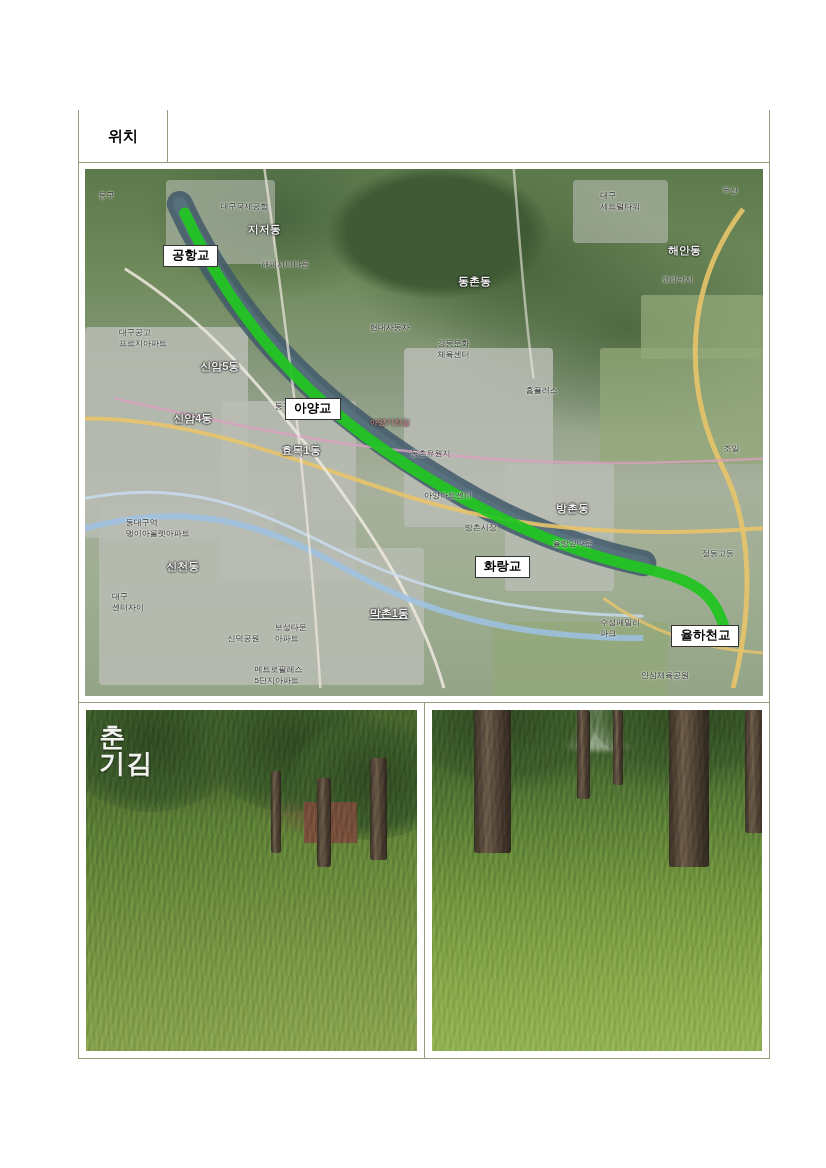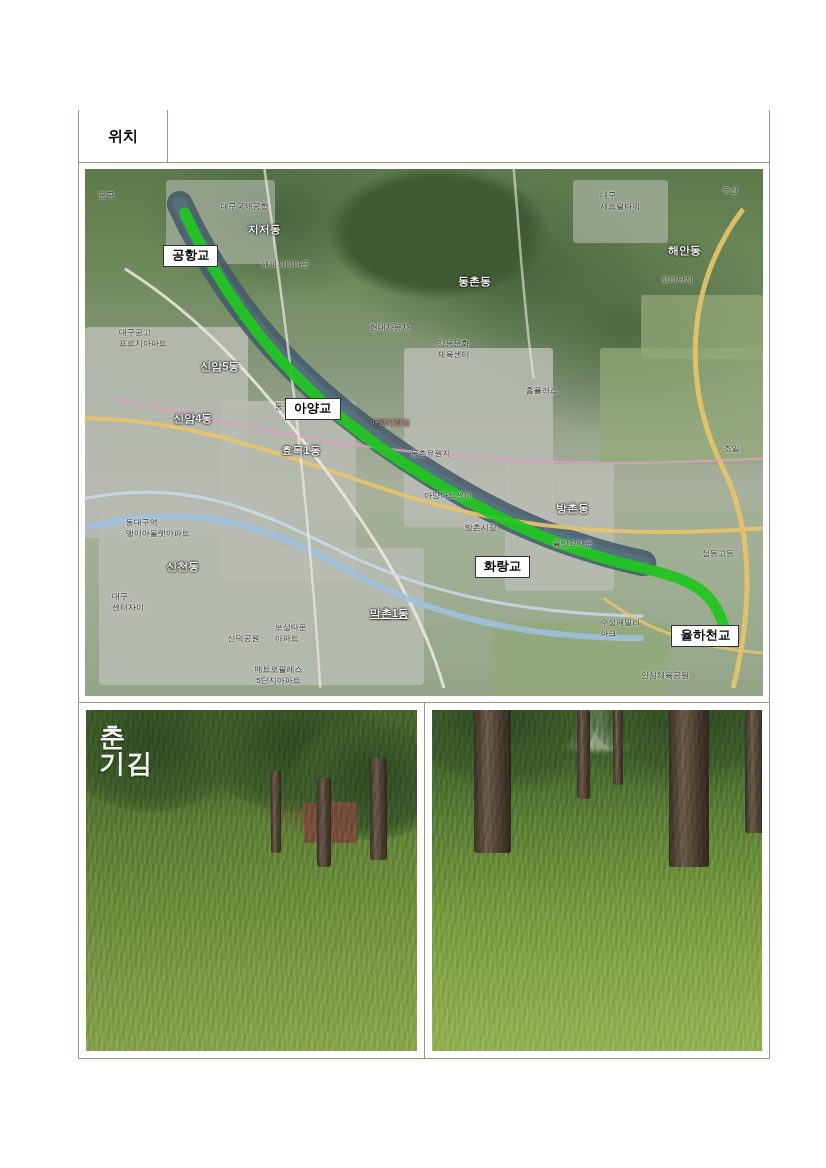--- a/index.html
+++ b/index.html
@@ -252,21 +252,21 @@
       <div class="poi dark" style="left:85%;top:20%;">코리낙시</div>
       <div class="poi dark" style="left:48%;top:53%;">동촌유원지</div>
       <div class="poi dark" style="left:50%;top:61%;">아양아트센터</div>
       <div class="poi dark" style="left:56%;top:67%;">방촌시장</div>
       <div class="poi dark" style="left:69%;top:70%;">율방앞타운</div>
       <div class="poi dark" style="left:76%;top:85%;">수성패밀리<br>파크</div>
       <div class="poi dark" style="left:82%;top:95%;">안심체육공원</div>
       <div class="poi dark" style="left:5%;top:30%;">대구공고<br>프르지아파트</div>
       <div class="poi dark" style="left:6%;top:66%;">동대구역<br>맹이아울렛아파트</div>
       <div class="poi dark" style="left:4%;top:80%;">대구<br>센터자이</div>
-      <div class="poi dark" style="left:25%;top:94%;text-align:center;">메트로팔레스<br>5단지아파트</div>
+      <div class="poi dark" style="left:25%;top:94%;">메트로팔레스<br>5단지아파트</div>
       <div class="poi dark" style="left:21%;top:88%;">신덕공원</div>
       <div class="poi dark" style="left:28%;top:86%;">보성타운<br>아파트</div>
       <div class="poi dark" style="left:91%;top:72%;">정동고등</div>
       <div class="poi dark" style="left:93%;top:52%;margin-left:8px;">조일</div>
       <div class="poi red" style="left:42%;top:47%;">아양기찻길</div>
       <div class="poi dark" style="left:28%;top:44%;">동구청</div>
 
       <div class="map-label" style="left:11.5%;top:14.5%;">공항교</div>
       <div class="map-label" style="left:29.5%;top:43.5%;">아양교</div>
       <div class="map-label" style="left:57.5%;top:73.5%;">화랑교</div>

